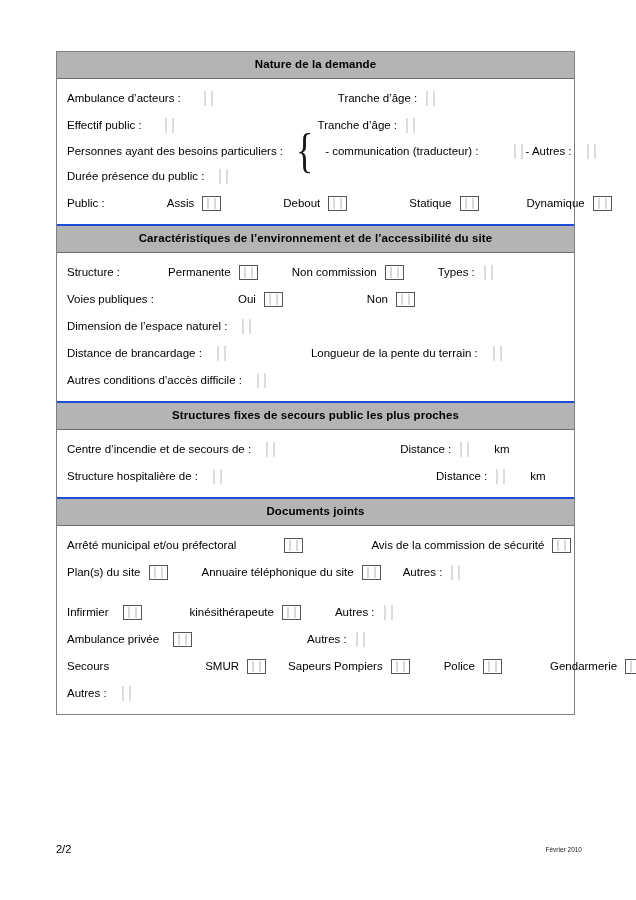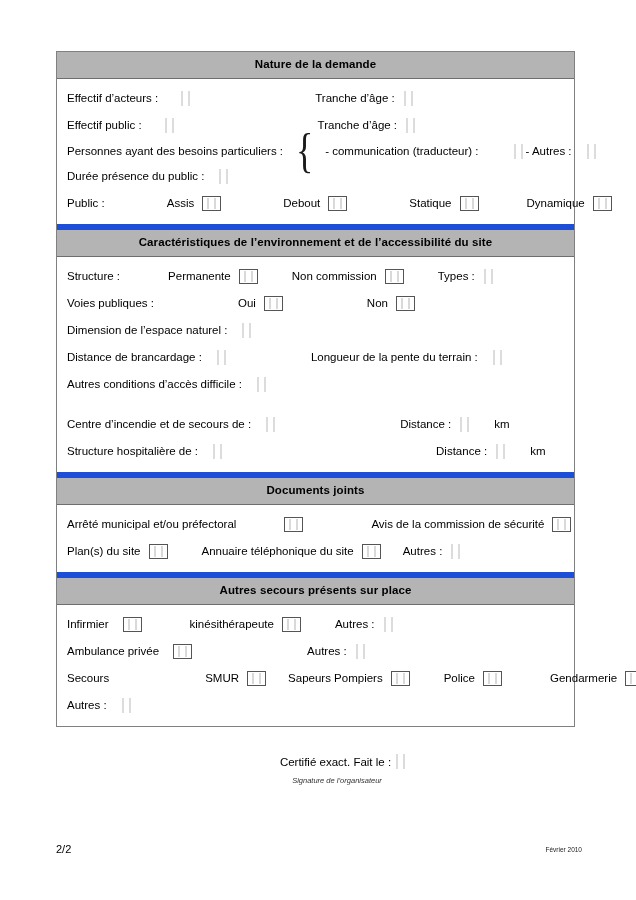--- a/index.html
+++ b/index.html
@@ -29,21 +29,21 @@
     left: 56px;
     top: 51px;
     width: 519px;
     border: 1px solid #808080;
     box-sizing: border-box;
     background: #ffffff;
   }
 
   .section-header {
     background: #b4b4b4;
-    border-top: 6px solid #1d4ed8;
+    border-top: 2px solid #1d4ed8;
     border-bottom: 1px solid #6e6e6e;
     text-align: center;
     font-weight: bold;
     font-size: 11.5px;
     line-height: 13px;
     padding: 6px 4px 7px 4px;
     letter-spacing: 0.1px;
   }
   .form-table > .section-header:first-child {
     border-top: none;
@@ -202,21 +202,21 @@
 <body>
 
 <div class="page">
 
   <div class="form-table">
 
     <div class="section-header">Nature de la demande</div>
     <div class="section-body">
 
       <div class="row">
-        <span class="lbl">Effectif d’acteurs :</span>
+        <span class="lbl">Ambulance d’acteurs :</span>
         <span class="sp8"></span>
         <span class="fieldmark"></span>
         <span style="width:122px;flex:0 0 auto;"></span>
         <span class="lbl">Tranche d’âge :</span>
         <span class="sp4"></span>
         <span class="fieldmark"></span>
       </div>
 
       <div class="row">
         <span class="lbl">Effectif public :</span>
@@ -323,20 +323,21 @@
       </div>
 
       <div class="row">
         <span class="lbl">Autres conditions d’accès difficile :</span>
         <span class="sp6"></span>
         <span class="fieldmark"></span>
       </div>
 
     </div>
 
+    <div class="section-header">Structures fixes de secours public les plus proches</div>
     <div class="section-body">
 
       <div class="row">
         <span class="lbl">Centre d’incendie et de secours de :</span>
         <span class="sp6"></span>
         <span class="fieldmark"></span>
         <span style="width:122px;flex:0 0 auto;"></span>
         <span class="lbl">Distance :</span>
         <span class="sp4"></span>
         <span class="fieldmark"></span>
@@ -380,21 +381,20 @@
         <span class="sp4"></span>
         <span class="checkbox"></span>
         <span class="sp8"></span>
         <span class="lbl">Autres :</span>
         <span class="sp4"></span>
         <span class="fieldmark"></span>
       </div>
 
     </div>
 
-    <div class="section-header">Autres secours présents sur place</div>
     <div class="section-body">
 
 
       <div class="row">
         <span class="lbl">Infirmier</span>
         <span class="sp6"></span>
         <span class="checkbox"></span>
         <span class="sp12"></span>
         <span class="lbl">kinésithérapeute</span>
         <span class="sp4"></span>
@@ -439,27 +439,19 @@
       <div class="row">
         <span class="lbl">Autres :</span>
         <span class="sp6"></span>
         <span class="fieldmark"></span>
       </div>
 
     </div>
 
   </div>
 
-  <div class="certify">
-    <div class="certify-line">
-      <span class="lbl">Certifié exact. Fait le :</span>
-      <span class="sp2"></span>
-      <span class="fieldmark"></span>
-    </div>
-    <div class="signature-note">Signature de l’organisateur</div>
-  </div>
 
   <div class="page-footer">
     <div class="page-number">2/2</div>
     <div class="footer-date">Février 2010</div>
   </div>
 
 </div>
 
 </body></html>

